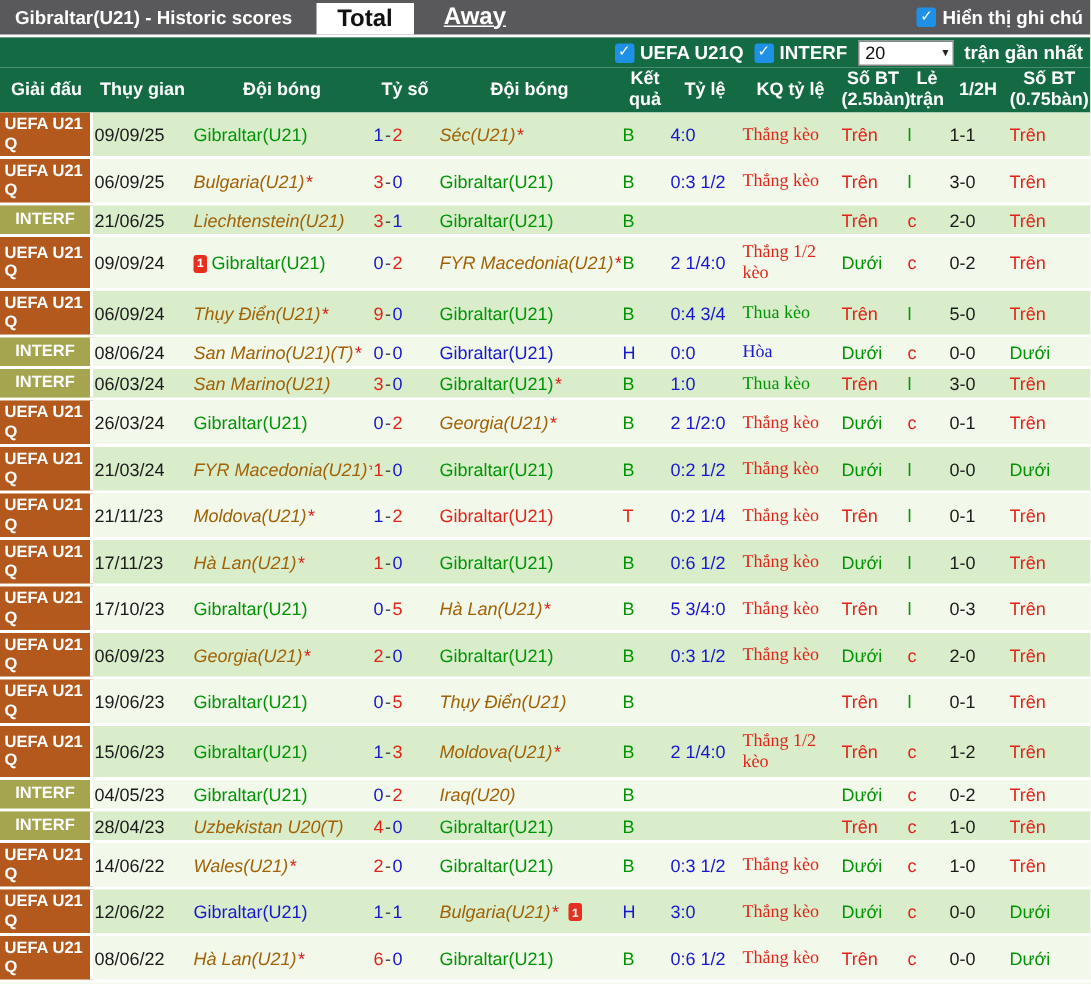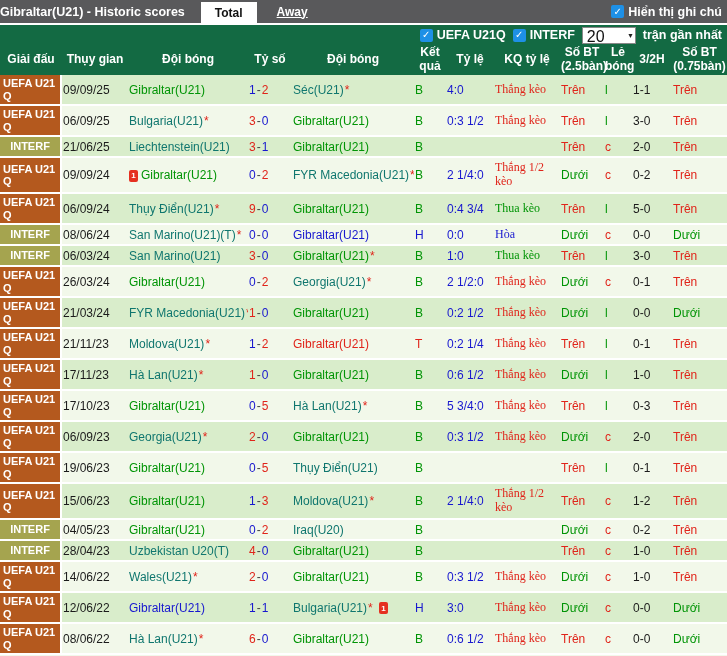--- a/index.html
+++ b/index.html
@@ -3,41 +3,41 @@
 <meta charset="utf-8">
 <style>
   * { margin:0; padding:0; box-sizing:border-box; }
   body { font-family:"Liberation Sans","DejaVu Sans",sans-serif; background:#fff; }
   .app { width:727px; height:656px; overflow:hidden; background:#F2F8EA; position:relative;
          --cols:62px 66px 120px 44px 122px 32px 48px 66px 44px 28px 40px 1fr; }
 
   
   .titlebar { height:25px; background:#59595B; border-bottom:2px solid #fff;
               display:flex; align-items:center; }
-  .title { color:#fff; font-weight:bold; font-size:12.5px; padding-left:0; white-space:nowrap; }
+  .title { color:#fff; font-weight:bold; font-size:12.5px; padding-left:10px; white-space:nowrap; }
   .tabs { display:flex; align-items:stretch; height:100%; margin-left:16px; }
-  .tab { display:flex; align-items:center; font-size:12px; font-weight:bold; cursor:pointer; }
+  .tab { display:flex; align-items:center; font-size:16px; font-weight:bold; cursor:pointer; }
   .tab.active { background:#fff; color:#111; padding:0 14px; margin-top:2px; }
   .tab.link { color:#fff; text-decoration:underline; margin-left:16px; padding:0 4px; }
   .note-toggle { margin-left:auto; display:flex; align-items:center; gap:4px;
                  color:#fff; font-weight:bold; font-size:12.5px; padding-right:5px; cursor:pointer; }
 
   
   .filterbar { height:20px; background:#136A43; display:flex; align-items:center;
                justify-content:flex-end; gap:7px; color:#fff; font-weight:bold;
                font-size:12.5px; padding-right:5px; }
   .filter { display:flex; align-items:center; gap:4px; cursor:pointer; }
 
   .checkbox { width:13px; height:13px; background:#1E90E6; border-radius:2px; color:#fff;
               font-size:10px; font-weight:bold; display:inline-flex; align-items:center;
               justify-content:center; line-height:1; cursor:pointer; flex:0 0 auto; }
 
   .select-wrap { position:relative; display:inline-flex; align-items:center; background:#fff; }
   .select-wrap select { appearance:none; -webkit-appearance:none; border:1px solid #888;
-              background:#fff; color:#111; font-size:16px; height:17px; width:54px;
+              background:#fff; color:#111; font-size:12px; height:17px; width:64px;
               padding:0 4px 0 4px; font-family:inherit; }
   .caret { position:absolute; right:2px; font-size:7px; color:#222; pointer-events:none; }
 
   
   .thead { display:grid; grid-template-columns:var(--cols); background:#136A43; color:#fff;
            font-weight:bold; font-size:12px; height:30px; align-items:center;
            text-align:center; line-height:1.15; }
   .hcell { padding:0 1px; }
 
   
@@ -60,21 +60,21 @@
   .redcard { display:inline-flex; align-items:center; justify-content:center; width:9px;
              height:12px; background:#E53020; color:#fff; font-size:8px; font-weight:bold;
              border-radius:2px; margin-right:3px; vertical-align:1px; }
   .redcard.after { margin-right:0; margin-left:3px; }
   .dash { color:#444; padding:0 1px; }
   .star { margin-left:1px; }
 
   .c-red   { color:#E0241A; }
   .c-green { color:#009405; }
   .c-blue  { color:#1717CF; }
-  .c-black { color:#0f766e; }
+  .c-black { color:#a16207;font-style:italic; }
 </style>
 </head>
 <body>
 
 <div class="app">
 
   <div class="titlebar">
     <span class="title">Gibraltar(U21) - Historic scores</span>
     <div class="tabs">
       <span class="tab active">Total</span>
@@ -105,22 +105,22 @@
   <div class="thead">
     <div class="hcell">Giải đấu</div>
     <div class="hcell">Thụy gian</div>
     <div class="hcell">Đội bóng</div>
     <div class="hcell">Tỷ số</div>
     <div class="hcell">Đội bóng</div>
     <div class="hcell">Kết quả</div>
     <div class="hcell">Tỷ lệ</div>
     <div class="hcell">KQ tỷ lệ</div>
     <div class="hcell">Số BT (2.5bàn)</div>
-    <div class="hcell">Lẻ bóng</div>
-    <div class="hcell">3/2H</div>
+    <div class="hcell">Lẻ trận</div>
+    <div class="hcell">1/2H</div>
     <div class="hcell">Số BT (0.75bàn)</div>
   </div>
 
   <div id="table-body">
       <div class="row row-odd">
     <div class="cell league lg-uefa">
       <span>UEFA U21 Q</span>
     </div>
     <div class="cell date">09/09/25</div>
     <div class="cell team">

